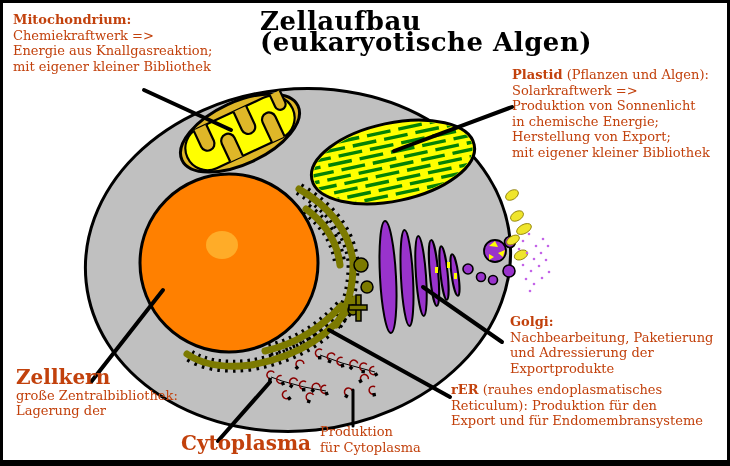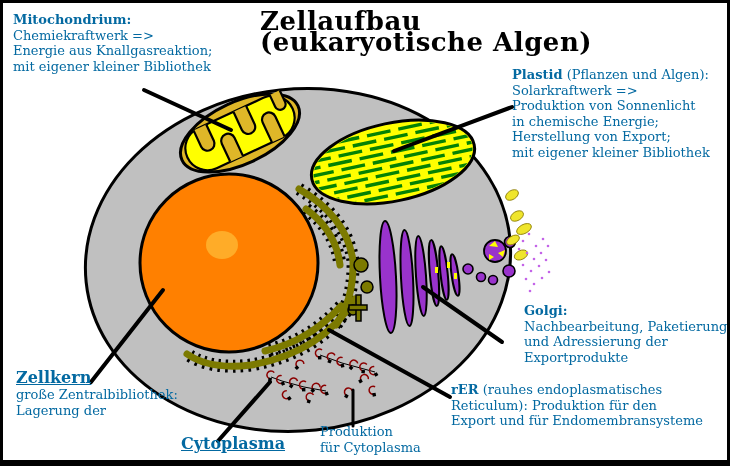--- a/index.html
+++ b/index.html
@@ -11,25 +11,25 @@
     border-bottom-width:6px;
     background:#fff;
     font-family:"DejaVu Serif","Liberation Serif",serif;
     overflow:hidden;
   }
   svg.diagram{position:absolute;left:0;top:0;}
   .lbl{
     position:absolute;
     font-size:13px;
     line-height:15.6px;
-    color:#0369a1;
+    color:#c2410c;
     white-space:nowrap;
   }
   .lbl .b{font-weight:bold;}
-  .big{font-size:16px;font-weight:bold;line-height:19px;text-decoration:underline;}
+  .big{font-size:20px;font-weight:bold;line-height:19px;}
   .page-title{
     position:absolute;
     font-size:26px;
     font-weight:bold;
     line-height:21px;
     letter-spacing:0.5px;
     color:#000;
     white-space:nowrap;
   }
 </style>
@@ -216,21 +216,21 @@
 
   <div class="lbl" style="left:509px;top:64px;">
     <span class="b">Plastid</span><span> (Pflanzen und Algen):</span><br>
     <span>Solarkraftwerk =&gt;</span><br>
     <span>Produktion von Sonnenlicht</span><br>
     <span>in chemische Energie;</span><br>
     <span>Herstellung von Export;</span><br>
     <span>mit eigener kleiner Bibliothek</span>
   </div>
 
-  <div class="lbl" style="left:507px;top:300px;margin-left:14px;">
+  <div class="lbl" style="left:507px;top:311px;">
     <span class="b">Golgi:</span><br>
     <span>Nachbearbeitung, Paketierung</span><br>
     <span>und Adressierung der</span><br>
     <span>Exportprodukte</span>
   </div>
 
   <div class="lbl" style="left:448px;top:379px;">
     <span class="b">rER</span><span> (rauhes endoplasmatisches</span><br>
     <span>Reticulum): Produktion für den</span><br>
     <span>Export und für Endomembransysteme</span>

